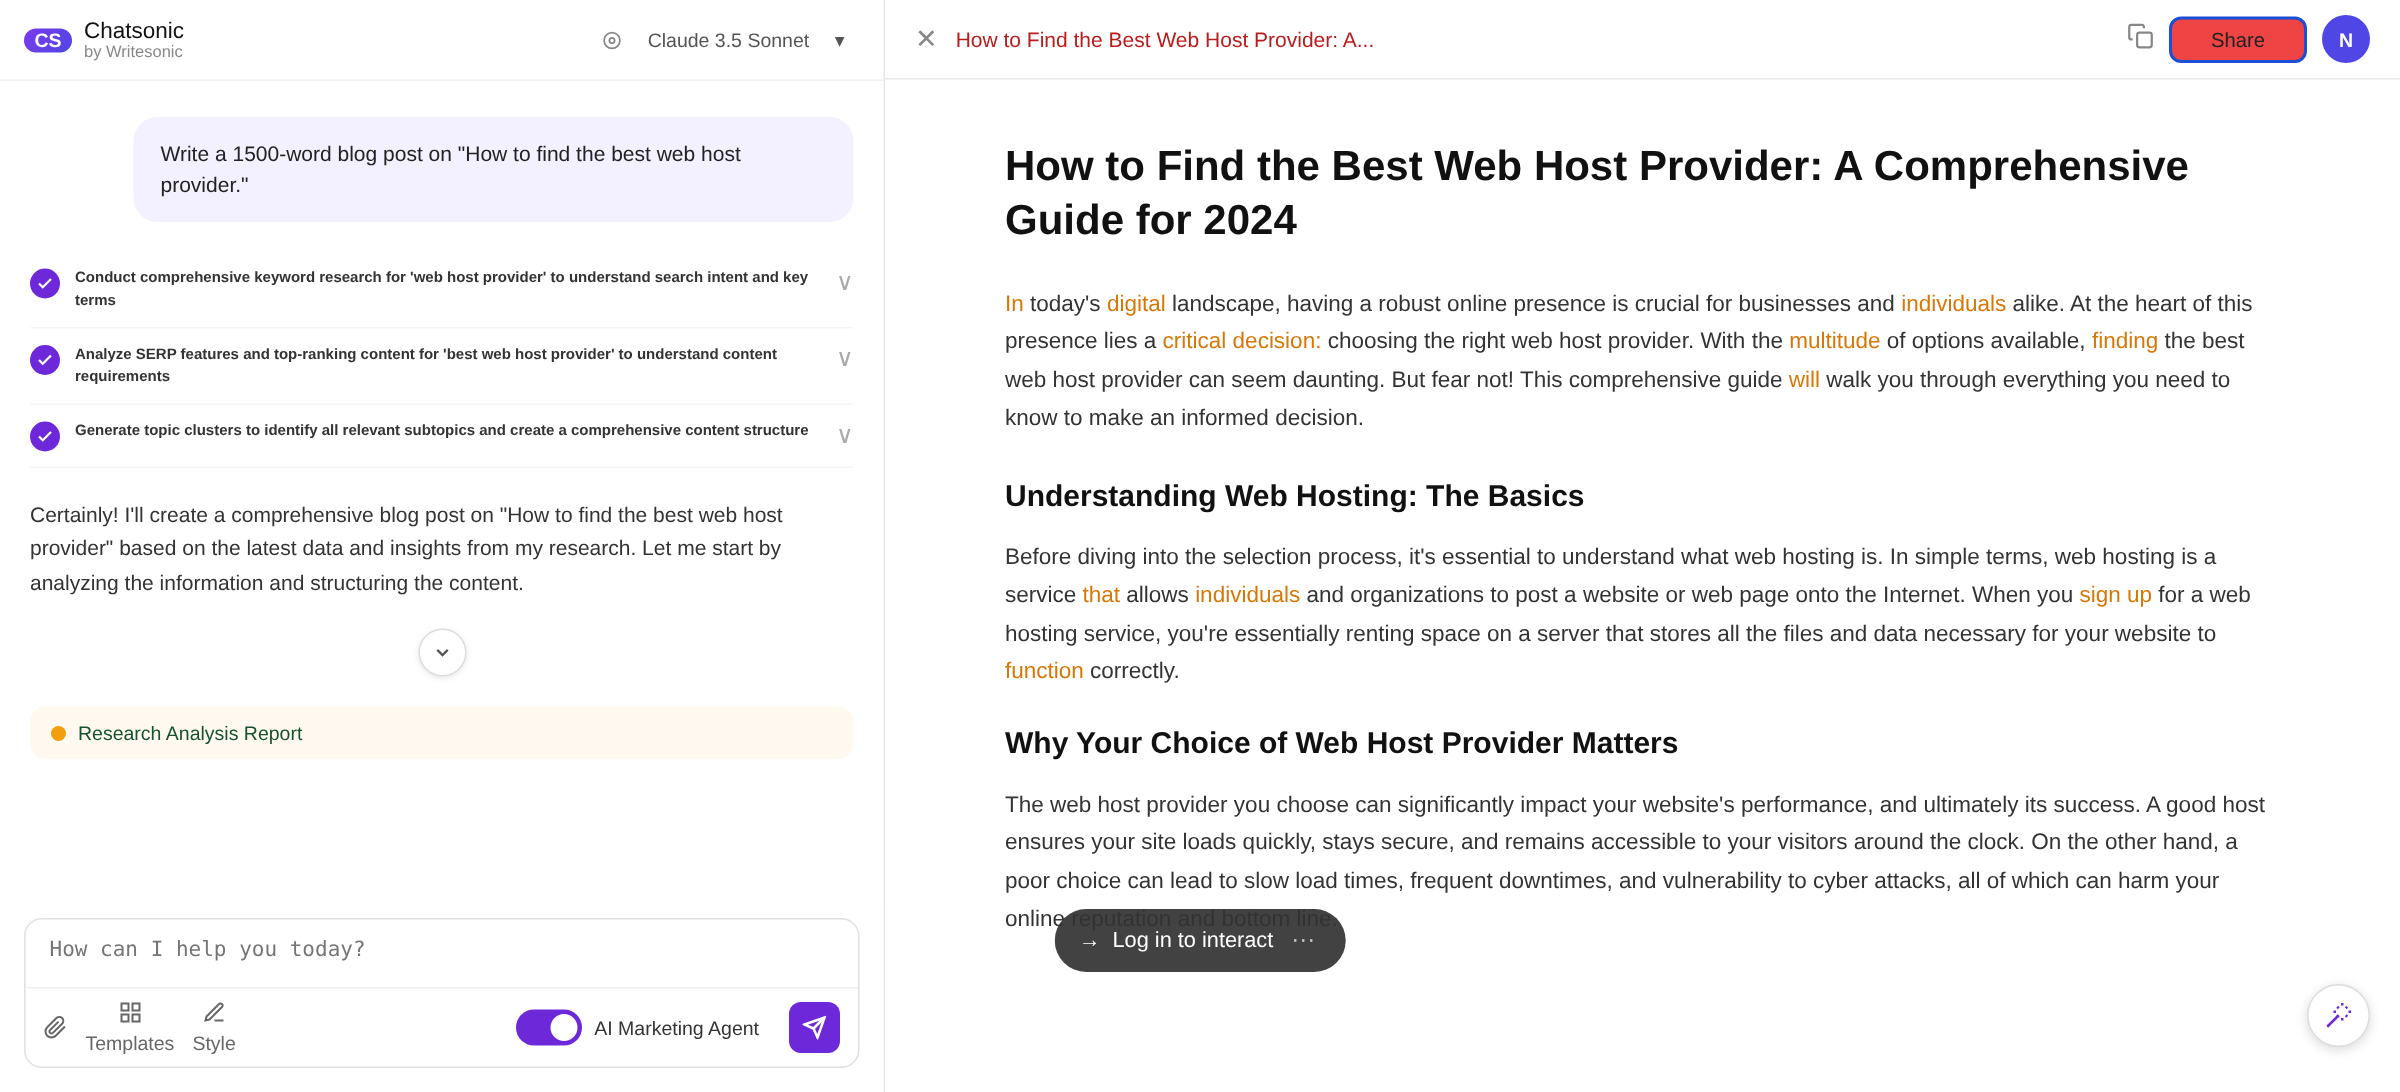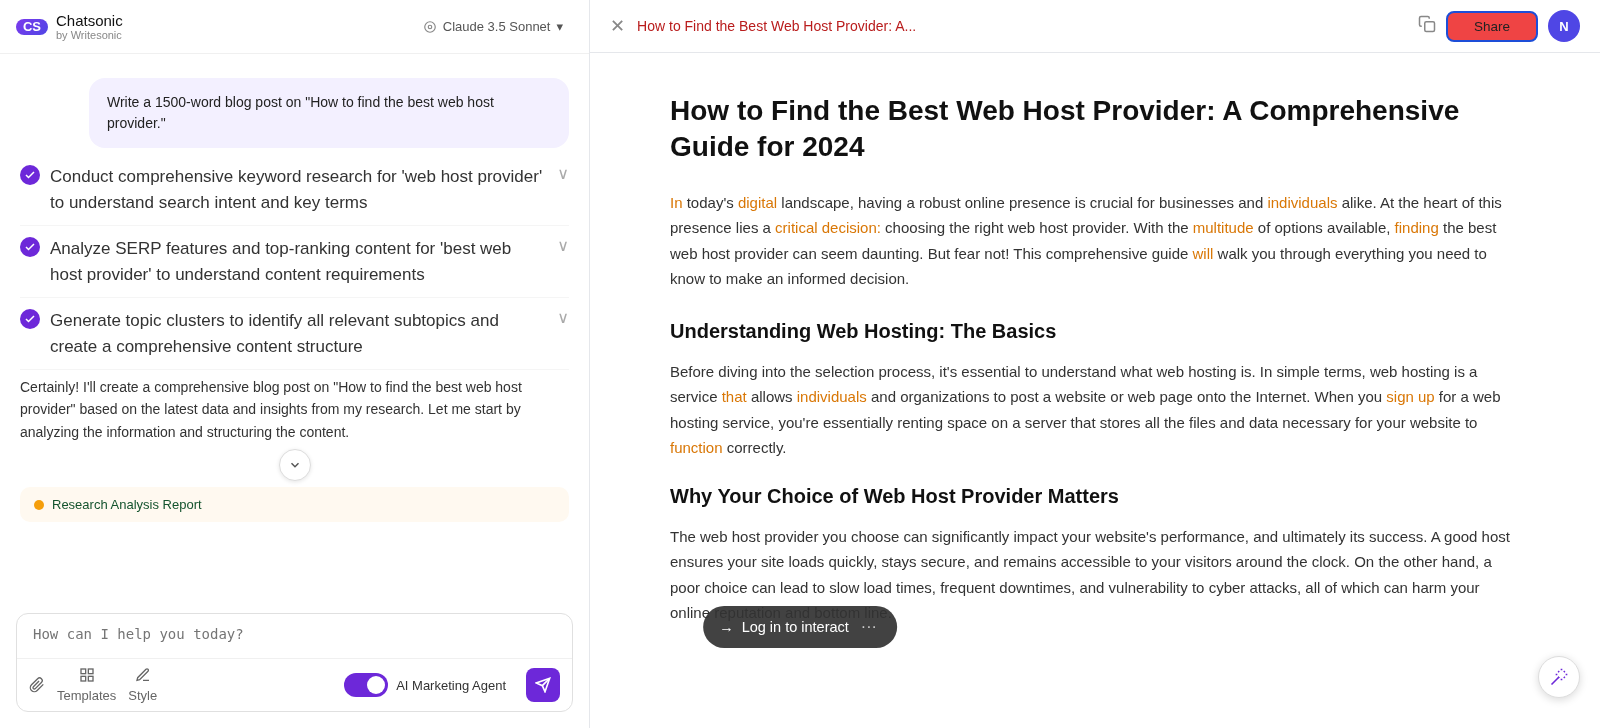--- a/index.html
+++ b/index.html
@@ -53,37 +53,37 @@
     }
 
     .brand-sub {
       font-size: 11px;
       color: #888;
     }
 
     .model-selector {
       display: flex;
       align-items: center;
-      gap: 6px;
+      gap: 17px;
       padding: 5px 10px;
       border-radius: 8px;
       cursor: pointer;
       color: #555;
       font-size: 13px;
     }
 
     .model-selector svg { color: #888; }
 
     .chat-area {
       flex: 1;
       overflow-y: auto;
       padding: 24px 20px;
       display: flex;
       flex-direction: column;
-      gap: 6px;
+      gap: 20px;
     }
 
     .user-bubble {
       background: #f3f0ff;
       border-radius: 16px;
       padding: 14px 18px;
       font-size: 14px;
       color: #222;
       line-height: 1.5;
       max-width: 480px;
@@ -105,23 +105,24 @@
       background: #6d28d9;
       display: flex; align-items: center; justify-content: center;
       flex-shrink: 0;
       margin-top: 1px;
     }
 
     .task-check svg { color: white; }
 
     .task-text {
       flex: 1;
-      font-size: 17px;
+      font-size: 10px;
       color: #333;
       line-height: 1.5;
+      font-weight: bold;
     }
 
     .task-chevron {
       color: #aaa;
       cursor: pointer;
     }
 
     .ai-message {
       font-size: 14px;
       color: #333;

